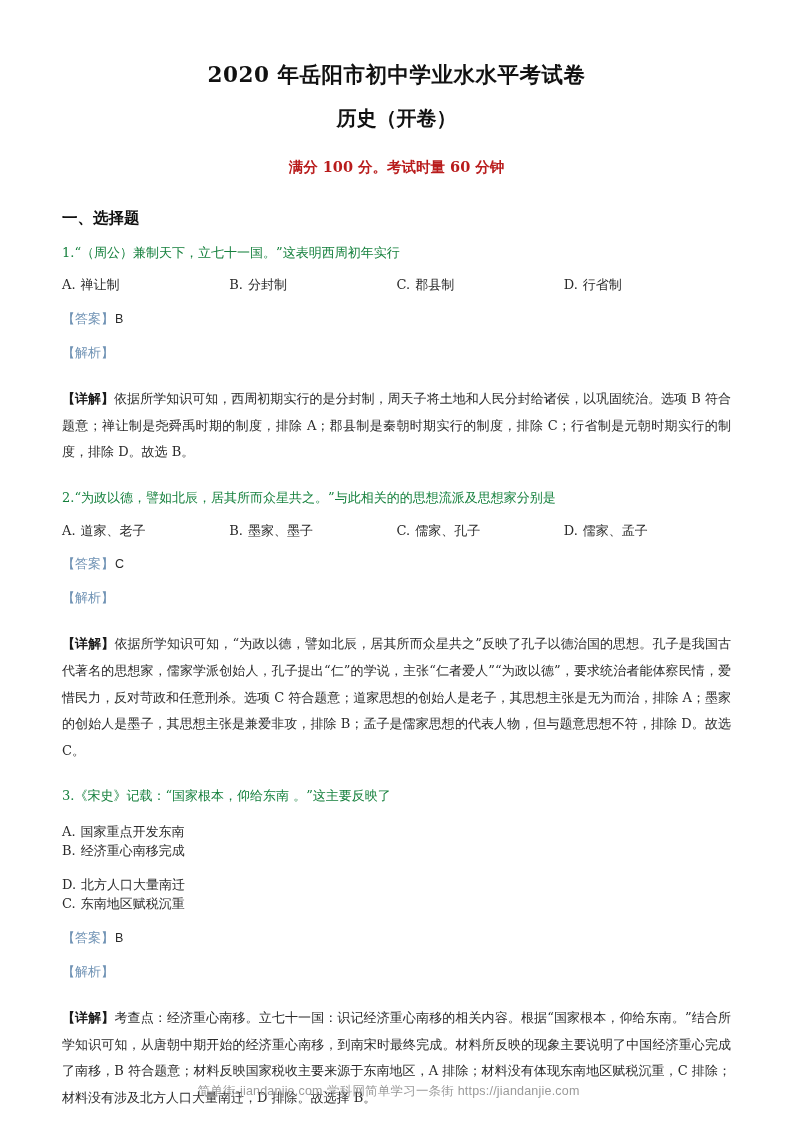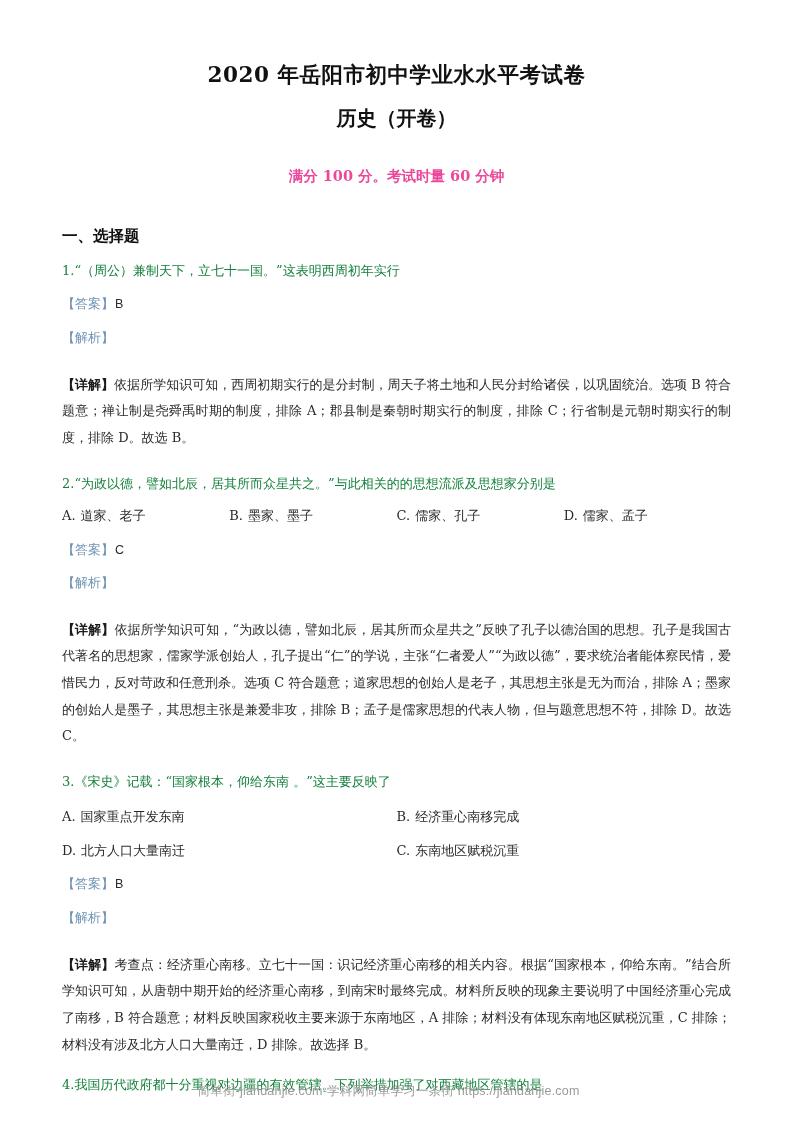--- a/index.html
+++ b/index.html
@@ -42,24 +42,24 @@
     font-weight: bold;
     margin: 0;
     padding-top: 16px;
     line-height: 1.35;
     color: #111;
   }
   .doc-meta {
     text-align: center;
     font-size: 14.5px;
     font-weight: bold;
-    margin: 14px;
+    margin: 5px;
     padding-top: 20px;
     line-height: 1.35;
-    color: #ec4899;
+    color: #b91c1c;
   }
 
   
   .section-heading {
     font-size: 15.5px;
     font-weight: bold;
     margin: 0;
     padding-top: 24px;
     padding-bottom: 2px;
     line-height: 1.5;
@@ -77,21 +77,21 @@
 
   .options-row {
     display: flex;
     padding-top: 13px;
     font-size: 13px;
     line-height: 1.5;
     color: #2a2a2a;
   }
   .options-row.cols4 > .opt { flex: 0 0 25%; }
   .options-row.cols2 > .opt { flex: 0 0 50%; }
-  .options-row.cols2 { padding-top: 16px; }
+  .options-row.cols2 { padding-top: 16px; flex-direction: column; }
   .options-row.cols2.second { padding-top: 14px; }
   .opt .opt-key { margin-right: 5px; }
 
   .meta-line {
     font-size: 13px;
     line-height: 1.5;
     padding-top: 14px;
     color: #2a2a2a;
   }
   .tag {
@@ -134,20 +134,26 @@
 <div class="page">
 
   <h1 class="doc-title">2020 年岳阳市初中学业水水平考试卷</h1>
   <h2 class="doc-subject">历史（开卷）</h2>
   <p class="doc-meta">满分 100 分。考试时量 60 分钟</p>
 
   <h3 class="section-heading">一、选择题</h3>
 
   <div>
     <p class="q-stem">1.“（周公）兼制天下，立七十一国。”这表明西周初年实行</p>
+    <div class="options-row cols4">
+      <div class="opt"><span class="opt-key">A.</span><span>禅让制</span></div>
+      <div class="opt"><span class="opt-key">B.</span><span>分封制</span></div>
+      <div class="opt"><span class="opt-key">C.</span><span>郡县制</span></div>
+      <div class="opt"><span class="opt-key">D.</span><span>行省制</span></div>
+    </div>
     <div class="meta-line"><span class="tag">【答案】</span><span class="tag-value">B</span></div>
     <div class="meta-line"><span class="tag">【解析】</span></div>
     <p class="explain"><span class="lead">【详解】</span><span>依据所学知识可知，西周初期实行的是分封制，周天子将土地和人民分封给诸侯，以巩固统治。选项 B 符合题意；禅让制是尧舜禹时期的制度，排除 A；郡县制是秦朝时期实行的制度，排除 C；行省制是元朝时期实行的制度，排除 D。故选 B。</span></p>
   </div>
 
   <div>
     <p class="q-stem tight">2.“为政以德，譬如北辰，居其所而众星共之。”与此相关的的思想流派及思想家分别是</p>
     <div class="options-row cols4">
       <div class="opt"><span class="opt-key">A.</span><span>道家、老子</span></div>
       <div class="opt"><span class="opt-key">B.</span><span>墨家、墨子</span></div>

